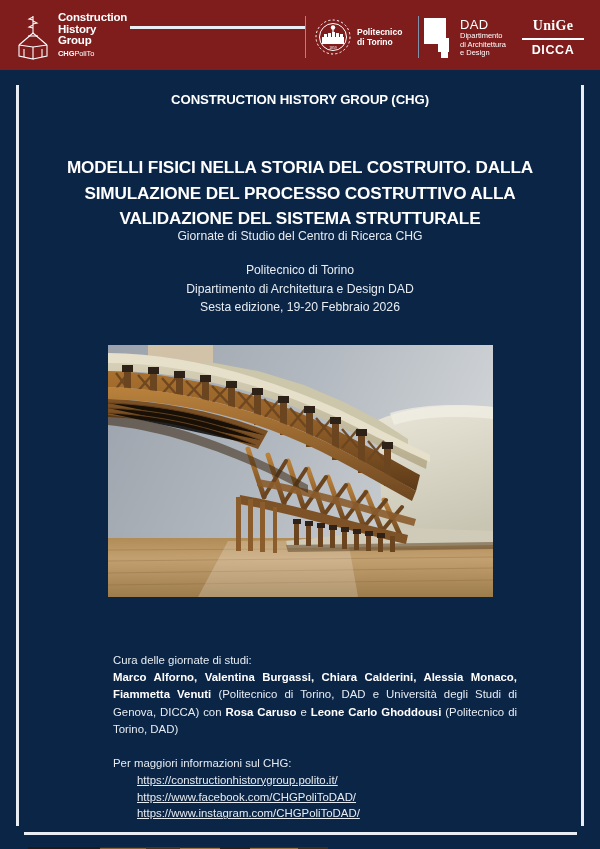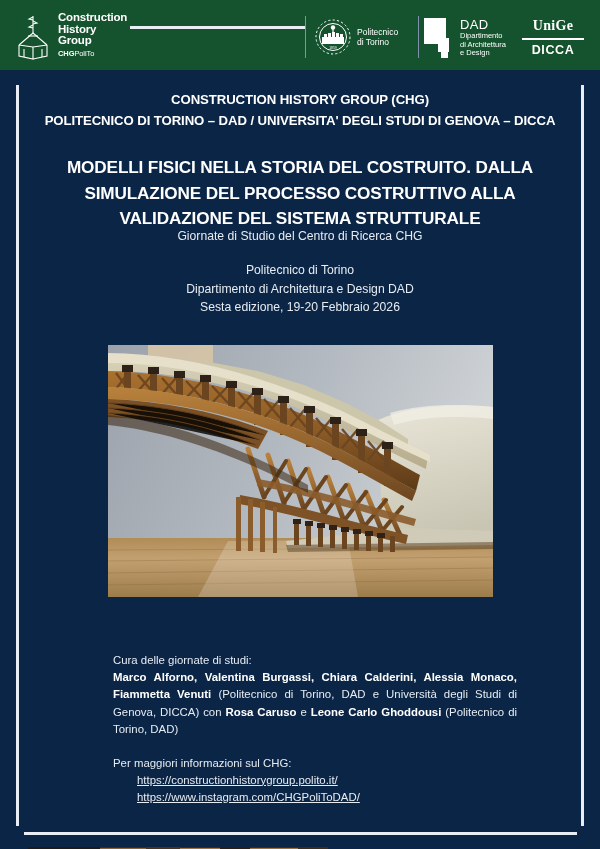--- a/index.html
+++ b/index.html
@@ -17,21 +17,21 @@
     overflow: hidden;
     background: #0b2546;
     color: #ffffff;
   }
   
   .header {
     position: absolute;
     left: 0; top: 0;
     width: 600px;
     height: 70px;
-    background: #14532d;
+    background: #7f1d1d;
   }
   .header-rule {
     position: absolute;
     left: 130px; top: 26px;
     width: 175px; height: 3px;
     background: #e9eef4;
   }
   
   .chg-logo {
     position: absolute;
@@ -69,21 +69,21 @@
   }
   .polito-seal {
     position: absolute;
     left: 0; top: 0;
     width: 40px; height: 40px;
   }
   .polito-name {
     position: absolute;
     left: 44px; top: 10px;
     font-size: 8.5px;
-    font-weight: normal;
+    font-weight: bold;
     line-height: 10px;
     color: #ffffff;
   }
   .vdiv {
     position: absolute;
     top: 16px;
     width: 1px; height: 42px;
     background: #7e93ab;
   }
   
@@ -336,21 +336,20 @@
       <div class="unige-bottom">DICCA</div>
     </div>
   </div>
 
   <div class="rule-left"></div>
   <div class="rule-right"></div>
   <div class="rule-bottom"></div>
 
   <div class="org-line">
     <span>CONSTRUCTION HISTORY GROUP (CHG)</span><br>
-    <span>POLITECNICO DI TORINO – DAD / UNIVERSITA' DEGLI STUDI DI GENOVA – DICCA</span>
   </div>
 
   <div class="main-title">
     <span>MODELLI FISICI NELLA STORIA DEL COSTRUITO. DALLA</span><br>
     <span>SIMULAZIONE DEL PROCESSO COSTRUTTIVO ALLA</span><br>
     <span>VALIDAZIONE DEL SISTEMA STRUTTURALE</span>
   </div>
 
   <div class="subtitle">Giornate di Studio del Centro di Ricerca CHG</div>
 
@@ -555,20 +554,21 @@
 
 
   <div class="credits">
     <span class="lead">Cura delle giornate di studi:</span>
     <p><b>Marco Alforno, Valentina Burgassi, Chiara Calderini, Alessia Monaco, Fiammetta Venuti</b><span> (Politecnico di Torino, DAD e Università degli Studi di Genova, DICCA) con </span><b>Rosa Caruso</b><span> e </span><b>Leone Carlo Ghoddousi</b><span> (Politecnico di Torino, DAD)</span></p>
   </div>
 
   <div class="info">
     <div>Per maggiori informazioni sul CHG:</div>
     <a href="#">https://constructionhistorygroup.polito.it/</a>
+    <a href="#">https://www.facebook.com/CHGPoliToDAD/</a>
     <a href="#">https://www.instagram.com/CHGPoliToDAD/</a>
   </div>
 
   <div class="bottom-sliver">
     <svg width="300" height="8" viewBox="0 0 300 8">
       <rect x="0" y="0" width="300" height="8" fill="#3b2a16"></rect>
       <rect x="0" y="0" width="72" height="8" fill="#1d1a18"></rect>
       <rect x="72" y="1" width="46" height="7" fill="#8a6233"></rect>
       <rect x="118" y="0" width="34" height="8" fill="#4a3318"></rect>
       <rect x="152" y="1" width="40" height="7" fill="#a1743d"></rect>

